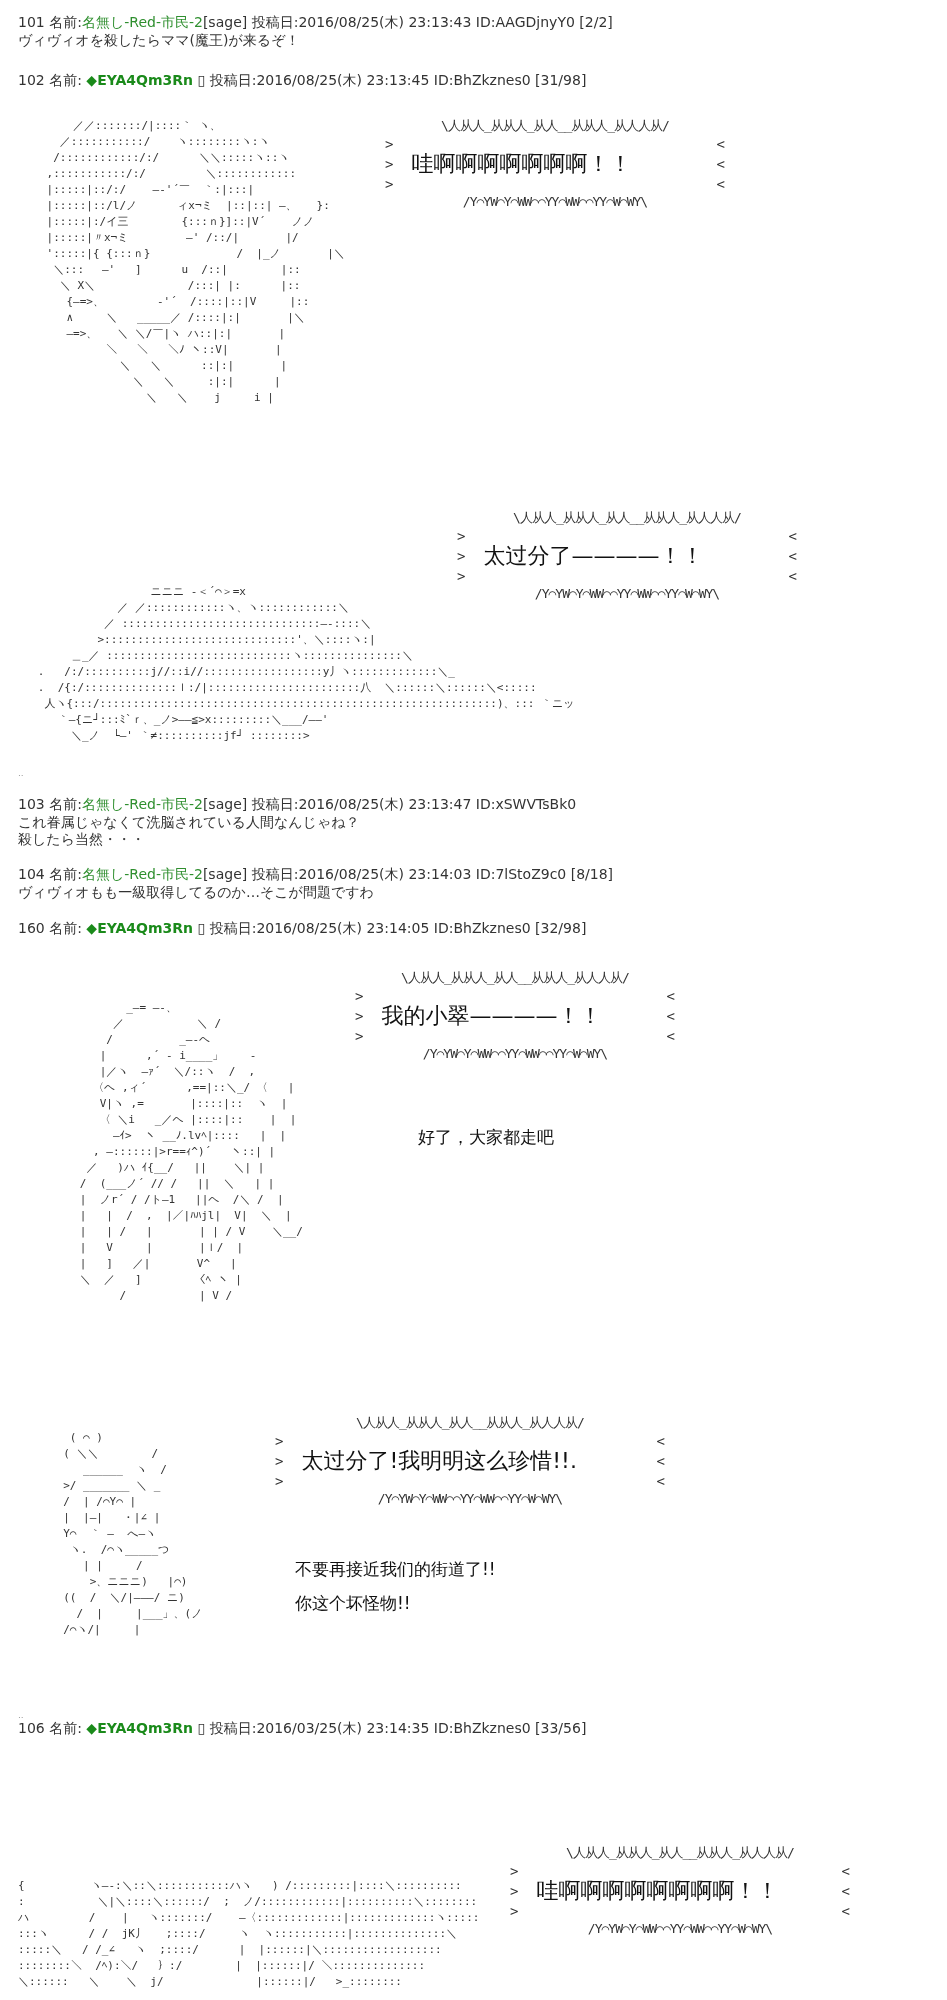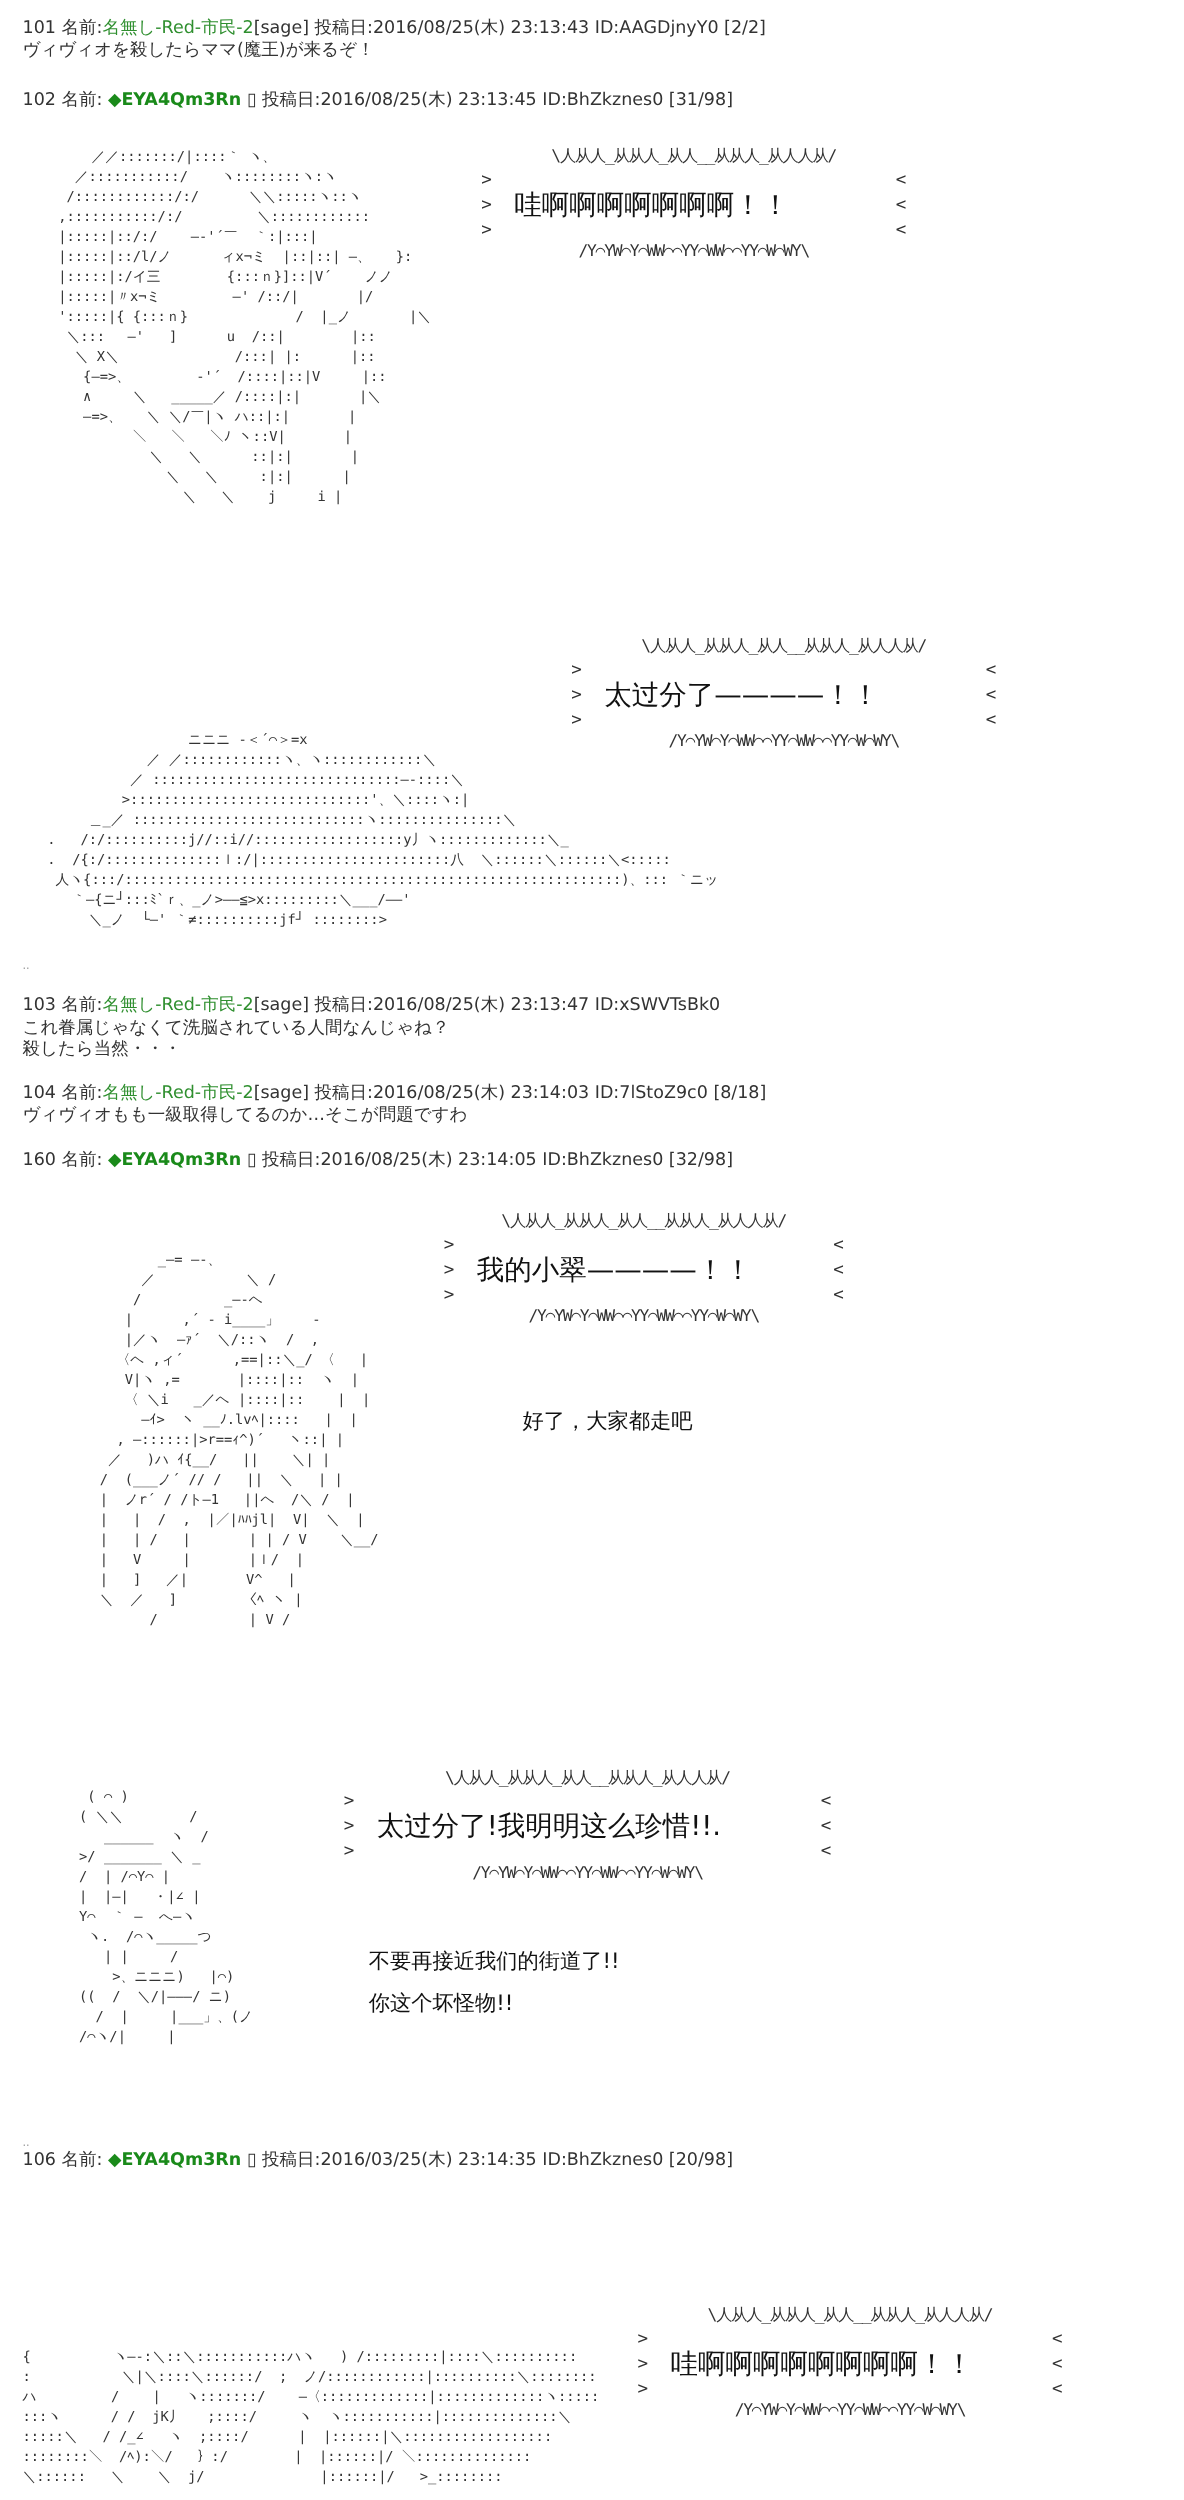--- a/index.html
+++ b/index.html
@@ -201,21 +201,21 @@
 
 <div class="abs sep" style="left:18px; top:1710px;">..</div>
 
 <div class="abs hdr" style="left:18px; top:1720px;">
   <span>106</span>
   <span>名前:</span>
   <span class="name-trip">◆EYA4Qm3Rn</span>
   <span>▯</span>
   <span>投稿日:</span><span>2016/03/25(木) 23:14:35</span>
   <span>ID:BhZkznes0</span>
-  <span>[20/98]</span>
+  <span>[33/56]</span>
 </div>
 
 <div class="abs aa" style="left:18px; top:1878px;">{          ヽ―-:＼::＼:::::::::::ハヽ   ) /:::::::::|::::＼::::::::::
 :           ＼|＼::::＼::::::/  ;  ノ/::::::::::::|::::::::::＼::::::::
 ハ         /    |   ヽ:::::::/    ―〈:::::::::::::|:::::::::::::ヽ:::::
 :::ヽ      / /  jK丿   ;::::/     ヽ  ヽ:::::::::::|::::::::::::::＼
 :::::＼   / /_∠   ヽ  ;::::/      |  |::::::|＼::::::::::::::::::
 ::::::::＼  /ﾍ):＼/   ｝:/        |  |::::::|/ ＼::::::::::::::
 ＼::::::   ＼    ＼  j/              |::::::|/   &gt;_::::::::</div>
 

